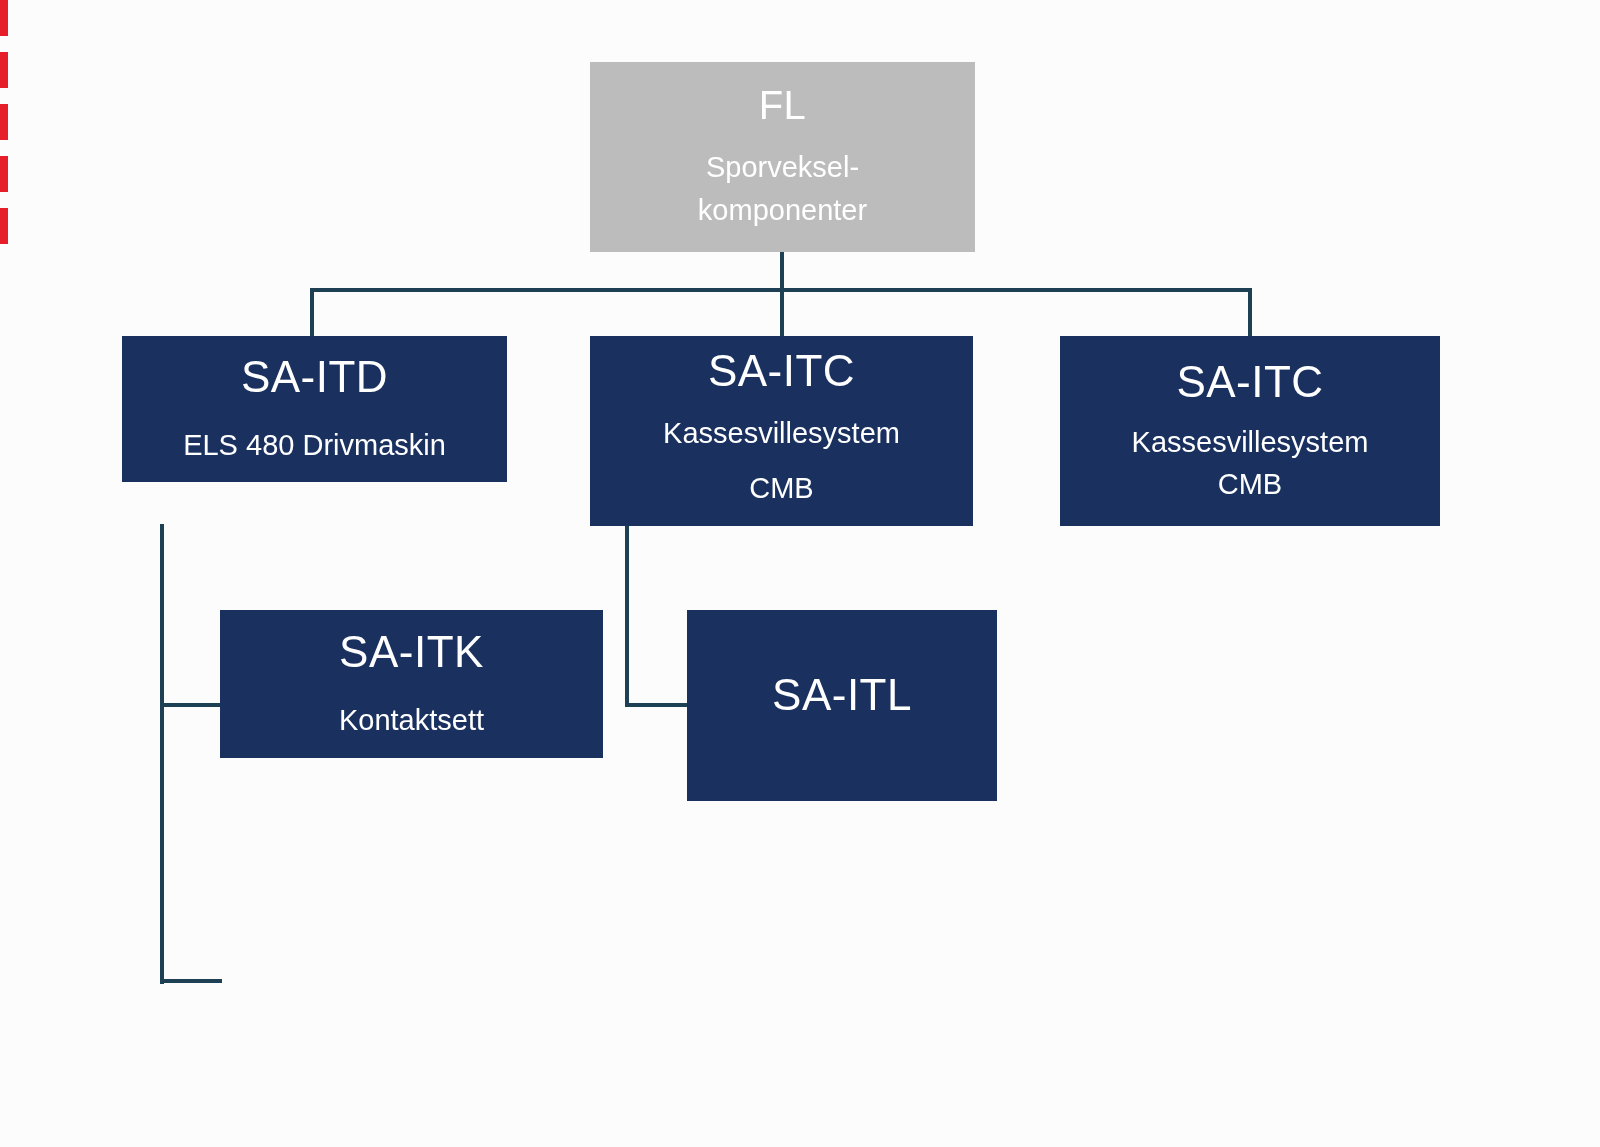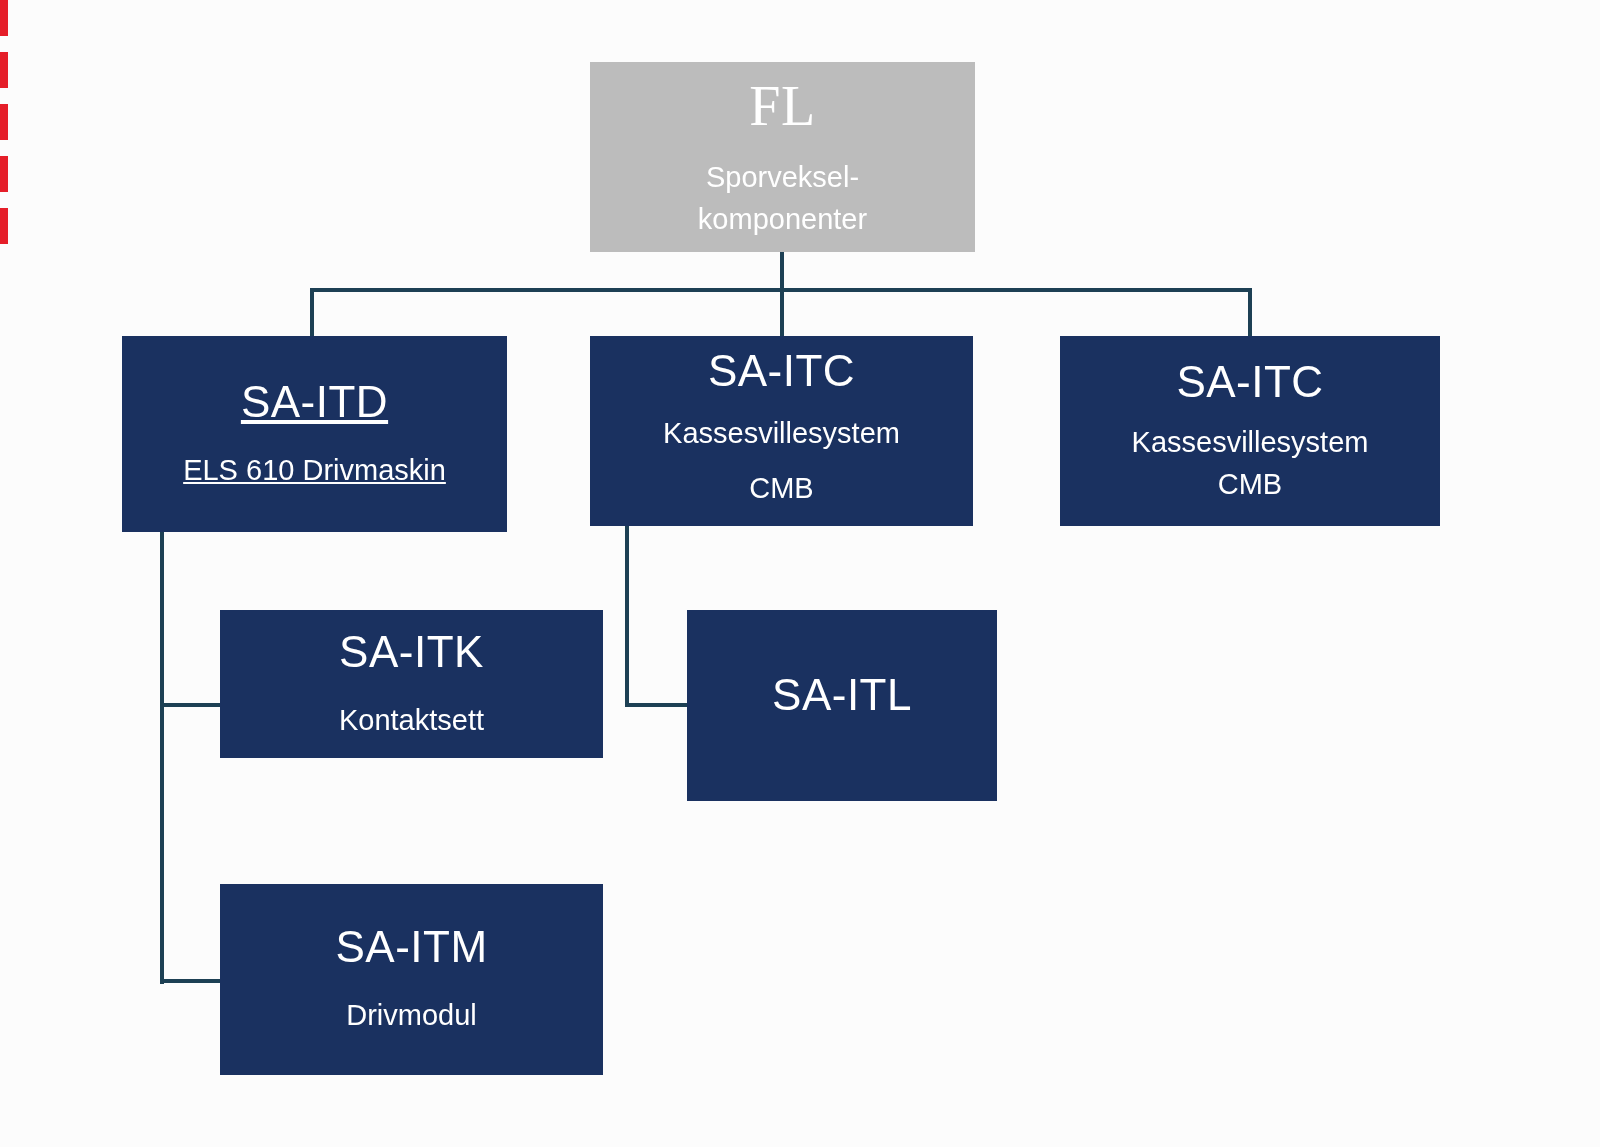--- a/index.html
+++ b/index.html
@@ -29,23 +29,22 @@
     box-sizing: border-box;
     padding: 10px 16px;
   }
   .node .code {
     font-size: 44px;
     font-weight: 400;
     letter-spacing: 0.5px;
     margin-bottom: 22px;
   }
   .node.root-node .code {
-    font-size: 56px;
+    font-size: 40px;
     margin-bottom: 18px;
-    font-family: Liberation Serif, serif;
   }
   .node .sub {
     font-size: 29px;
     line-height: 1.45;
   }
   .node .sub.loose {
     line-height: 1.9;
   }
   .root-node {
     background: #bcbcbc;
@@ -91,24 +90,24 @@
   <div class="seg" style="left:625px; top:703px; width:64px; height:4px;"></div>
 
   <div class="node root-node" style="left:590px; top:62px; width:385px; height:190px;">
     <div class="code">FL</div>
     <div class="sub">
       <div>Sporveksel-</div>
       <div>komponenter</div>
     </div>
   </div>
 
-  <div class="node navy" style="left:122px; top:336px; width:385px; height:196px;text-decoration:underline;">
+  <div class="node navy" style="left:122px; top:336px; width:385px; height:146px;">
     <div class="code">SA-ITD</div>
     <div class="sub">
-      <div>ELS 610 Drivmaskin</div>
+      <div>ELS 480 Drivmaskin</div>
     </div>
   </div>
 
   <div class="node navy" style="left:590px; top:336px; width:383px; height:190px;">
     <div class="code" style="margin-bottom:10px;">SA-ITC</div>
     <div class="sub loose">
       <div>Kassesvillesystem</div>
       <div>CMB</div>
     </div>
   </div>
@@ -125,20 +124,14 @@
     <div class="code">SA-ITK</div>
     <div class="sub">
       <div>Kontaktsett</div>
     </div>
   </div>
 
   <div class="node navy" style="left:687px; top:610px; width:310px; height:191px;">
     <div class="code">SA-ITL</div>
   </div>
 
-  <div class="node navy" style="left:220px; top:884px; width:383px; height:191px;">
-    <div class="code">SA-ITM</div>
-    <div class="sub">
-      <div>Drivmodul</div>
-    </div>
-  </div>
 
 </div>
 
 </body></html>

